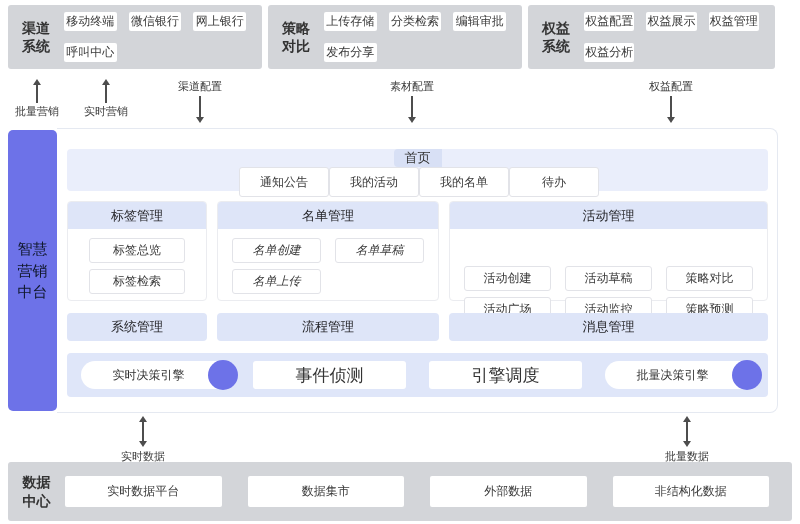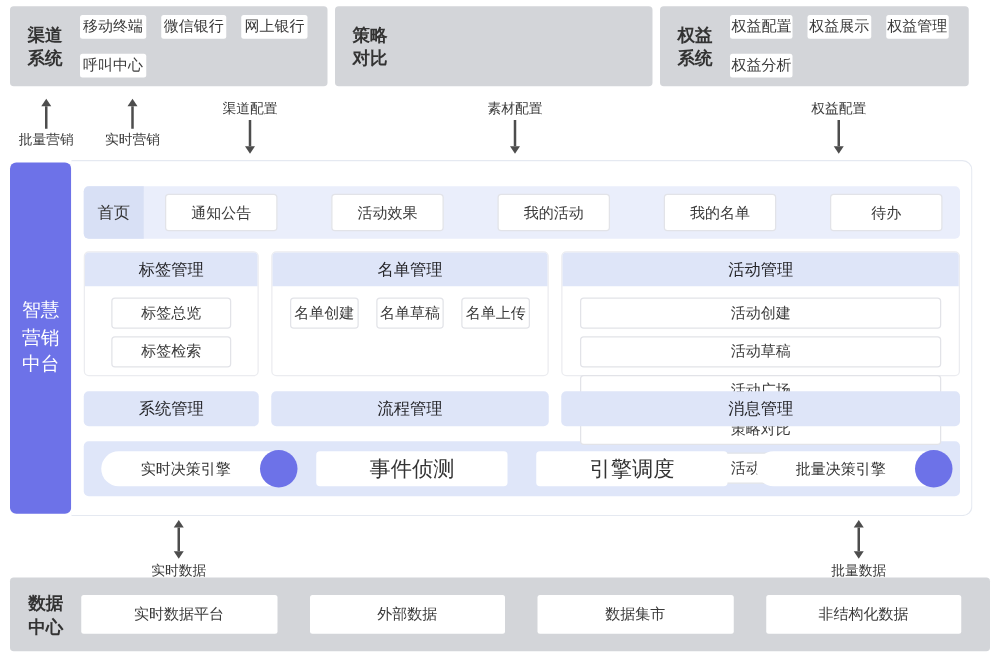--- a/index.html
+++ b/index.html
@@ -20,37 +20,37 @@
 
   
   .arrow{position:absolute;display:flex;flex-direction:column;align-items:center;width:10px;transform:translateX(-50%);}
   .stem{width:2px;background:#4d4d4d;flex:1;}
   .head-up{width:0;height:0;border-left:4px solid transparent;border-right:4px solid transparent;border-bottom:6px solid #4d4d4d;}
   .head-down{width:0;height:0;border-left:4px solid transparent;border-right:4px solid transparent;border-top:6px solid #4d4d4d;}
   .flow-label{position:absolute;font-size:11px;color:#3a3a3a;transform:translateX(-50%);white-space:nowrap;}
 
   
   .platform{position:absolute;left:8px;top:128px;width:770px;height:285px;display:flex;}
-  .platform-side{width:66px;background:#6d72e8;border-radius:5px;margin:2px 0;display:flex;align-items:center;justify-content:center;color:#ffffff;font-size:15px;}
+  .platform-side{width:66px;background:#6d72e8;border-radius:5px;margin:2px 0;display:flex;align-items:center;justify-content:center;color:#0f172a;font-size:15px;}
   .platform-side span{display:inline-block;width:2em;line-height:1.45;text-align:center;}
   .platform-body{flex:1;background:#fff;border:1px solid #e5e9f1;border-left:none;border-radius:0 8px 8px 0;padding:20px 9px 16px 10px;box-sizing:border-box;}
 
-  .tabbar{height:42px;background:#eaeefb;border-radius:4px;display:flex;align-items:center;}
+  .tabbar{height:42px;background:#eaeefb;border-radius:4px;display:flex;align-items:center;flex-direction:column;}
   .home-tab{width:48px;height:100%;background:#d8e0f5;border-radius:4px 0 0 4px;display:flex;align-items:center;justify-content:center;font-size:13px;color:#333;}
   .tab-btns{flex:1;display:flex;justify-content:space-between;align-items:center;padding:0 14px 0 17px;}
   .tab-btns .chip{width:88px;height:28px;}
 
   .sections{margin-top:10px;display:flex;gap:10px;height:100px;}
   .section{border:1px solid #ebecf0;border-radius:4px;background:#fff;display:flex;flex-direction:column;box-sizing:border-box;}
   .section-h{height:27px;min-height:27px;background:#dee5f8;border-radius:3px 3px 0 0;display:flex;align-items:center;justify-content:center;font-size:13px;color:#26262a;}
   .section-b{flex:1;display:grid;gap:6px 14px;padding:9px 14px 12px;align-content:start;}
   .section-b .chip{height:23px;}
   .s1{width:140px}.s1 .section-b{grid-template-columns:1fr;padding:9px 21px 12px;}
-  .s2{width:222px}.s2 .section-b{grid-template-columns:1fr 1fr 1fr;}
-  .s3{flex:1}.s3 .section-b{grid-template-columns:1fr;}
+  .s2{width:222px}.s2 .section-b{grid-template-columns:1fr 1fr;font-style:italic;}
+  .s3{flex:1}.s3 .section-b{grid-template-columns:1fr 1fr 1fr;margin-top:28px;}
 
   .bars{margin-top:12px;display:flex;gap:10px;}
   .bar{height:28px;background:#dee5f8;border-radius:4px;display:flex;align-items:center;justify-content:center;font-size:13px;color:#26262a;}
   .b1{width:140px}.b2{width:222px}.b3{flex:1}
 
   .strip{margin-top:12px;height:44px;background:#dfe6f9;border-radius:4px;display:flex;align-items:center;justify-content:space-between;padding:0 14px;gap:23px;}
   .engine{height:28px;background:#fff;display:flex;align-items:center;justify-content:center;font-size:12px;color:#333;position:relative;}
   .engine.pill{border-radius:14px;width:149px;padding-right:14px;box-sizing:border-box;}
   .engine.box{border-radius:3px;width:153px;font-size:17px;}
   .dot{position:absolute;right:-8px;top:-1px;width:30px;height:30px;border-radius:50%;background:#6d72e8;}
@@ -72,20 +72,26 @@
       <div class="syslabel"><span>渠道系统</span></div>
       <div class="sysgrid">
         <div class="chip">移动终端</div>
         <div class="chip">微信银行</div>
         <div class="chip">网上银行</div>
         <div class="chip">呼叫中心</div>
       </div>
     </div>
     <div class="sysbox w254">
       <div class="syslabel"><span>策略对比</span></div>
+      <div class="sysgrid">
+        <div class="chip">上传存储</div>
+        <div class="chip">分类检索</div>
+        <div class="chip">编辑审批</div>
+        <div class="chip">发布分享</div>
+      </div>
     </div>
     <div class="sysbox w247">
       <div class="syslabel"><span>权益系统</span></div>
       <div class="sysgrid">
         <div class="chip">权益配置</div>
         <div class="chip">权益展示</div>
         <div class="chip">权益管理</div>
         <div class="chip">权益分析</div>
       </div>
     </div>
@@ -124,21 +130,20 @@
   <div class="platform">
     <div class="platform-side">
         <span>智慧营销中台</span>
       </div>
     <div class="platform-body">
 
       <div class="tabbar">
         <div class="home-tab">首页</div>
         <div class="tab-btns">
           <div class="chip">通知公告</div>
-          <div class="chip">活动效果</div>
           <div class="chip">我的活动</div>
           <div class="chip">我的名单</div>
           <div class="chip">待办</div>
         </div>
       </div>
 
       <div class="sections">
         <div class="section s1">
           <div class="section-h">标签管理</div>
           <div class="section-b">
@@ -152,23 +157,24 @@
             <div class="chip">名单创建</div>
             <div class="chip">名单草稿</div>
             <div class="chip">名单上传</div>
           </div>
         </div>
         <div class="section s3">
           <div class="section-h">活动管理</div>
           <div class="section-b">
             <div class="chip">活动创建</div>
             <div class="chip">活动草稿</div>
+            <div class="chip">策略对比</div>
             <div class="chip">活动广场</div>
-            <div class="chip">策略对比</div>
             <div class="chip">活动监控</div>
+            <div class="chip">策略预测</div>
           </div>
         </div>
       </div>
 
       <div class="bars">
         <div class="bar b1">系统管理</div>
         <div class="bar b2">流程管理</div>
         <div class="bar b3">消息管理</div>
       </div>
 
@@ -199,19 +205,19 @@
       <div class="head-up"></div>
       <div class="stem"></div>
       <div class="head-down"></div>
     </div>
   <div class="flow-label" style="left:687px;top:449px;">批量数据</div>
 
   <div class="datacenter">
     <div class="dc-label"><span>数据中心</span></div>
     <div class="dc-items">
       <div class="chip">实时数据平台</div>
+      <div class="chip">数据集市</div>
       <div class="chip">外部数据</div>
-      <div class="chip">数据集市</div>
       <div class="chip">非结构化数据</div>
     </div>
   </div>
 
 </div>
 
 </body></html>

